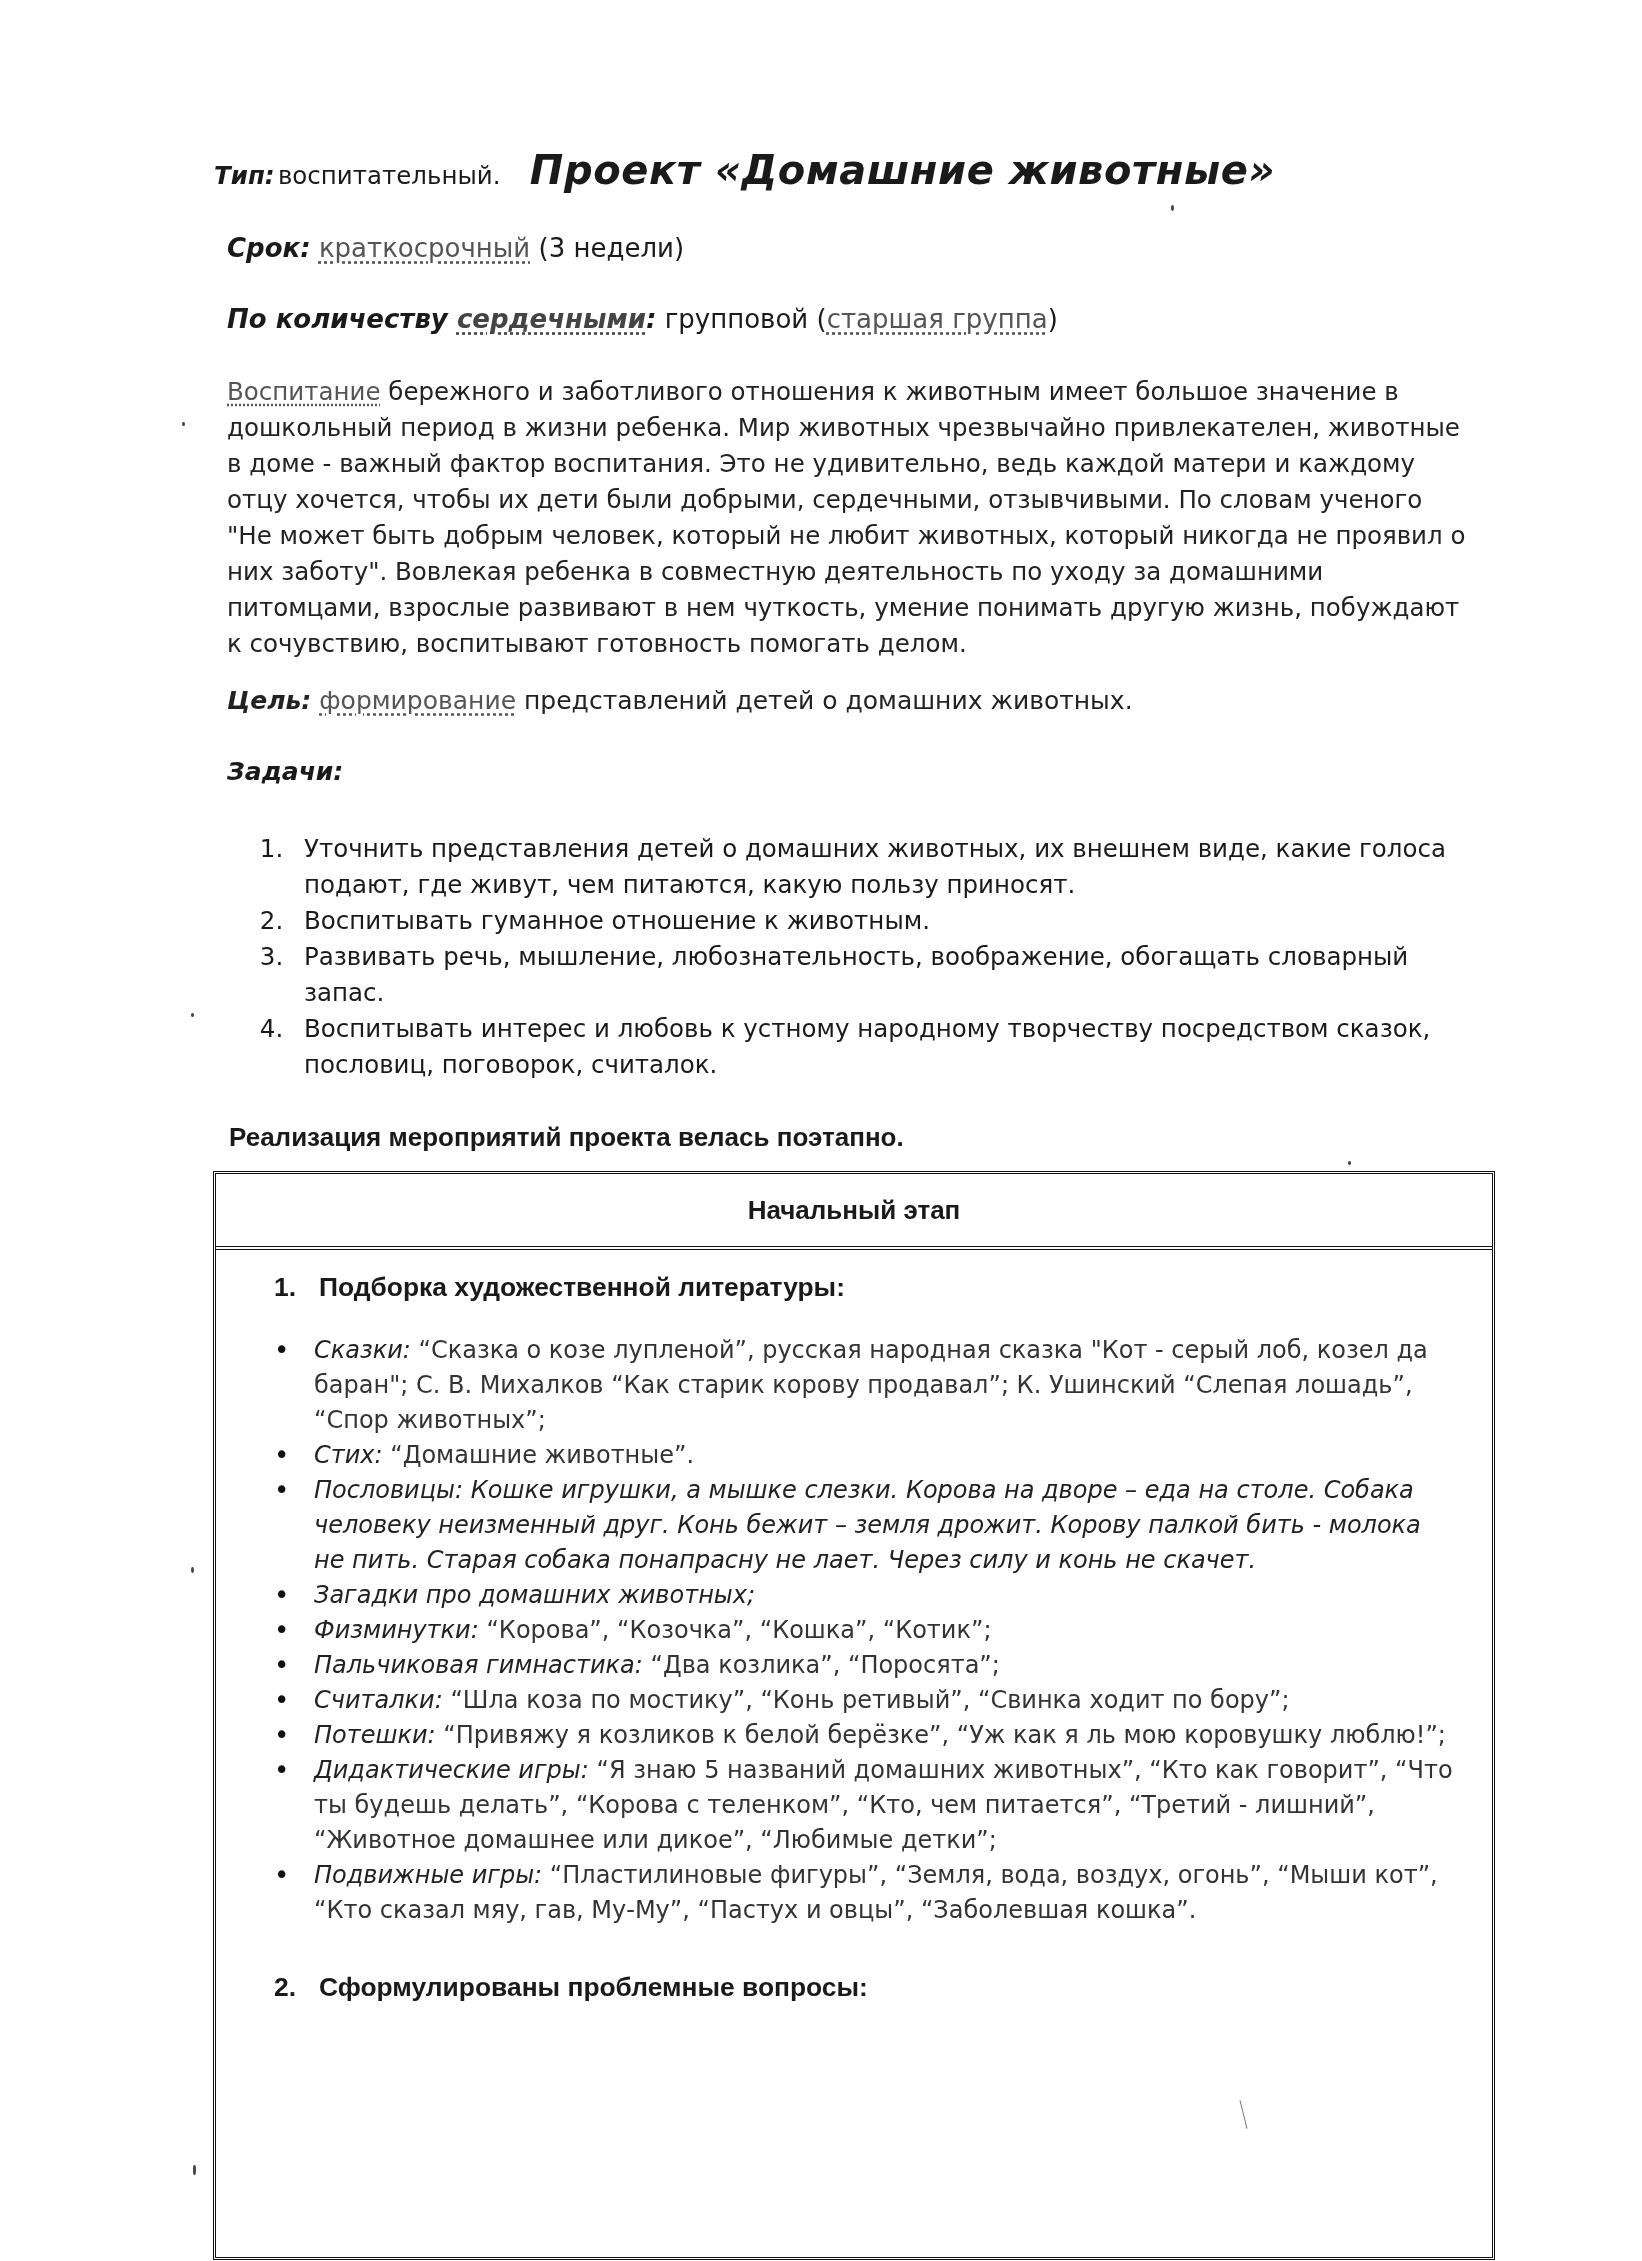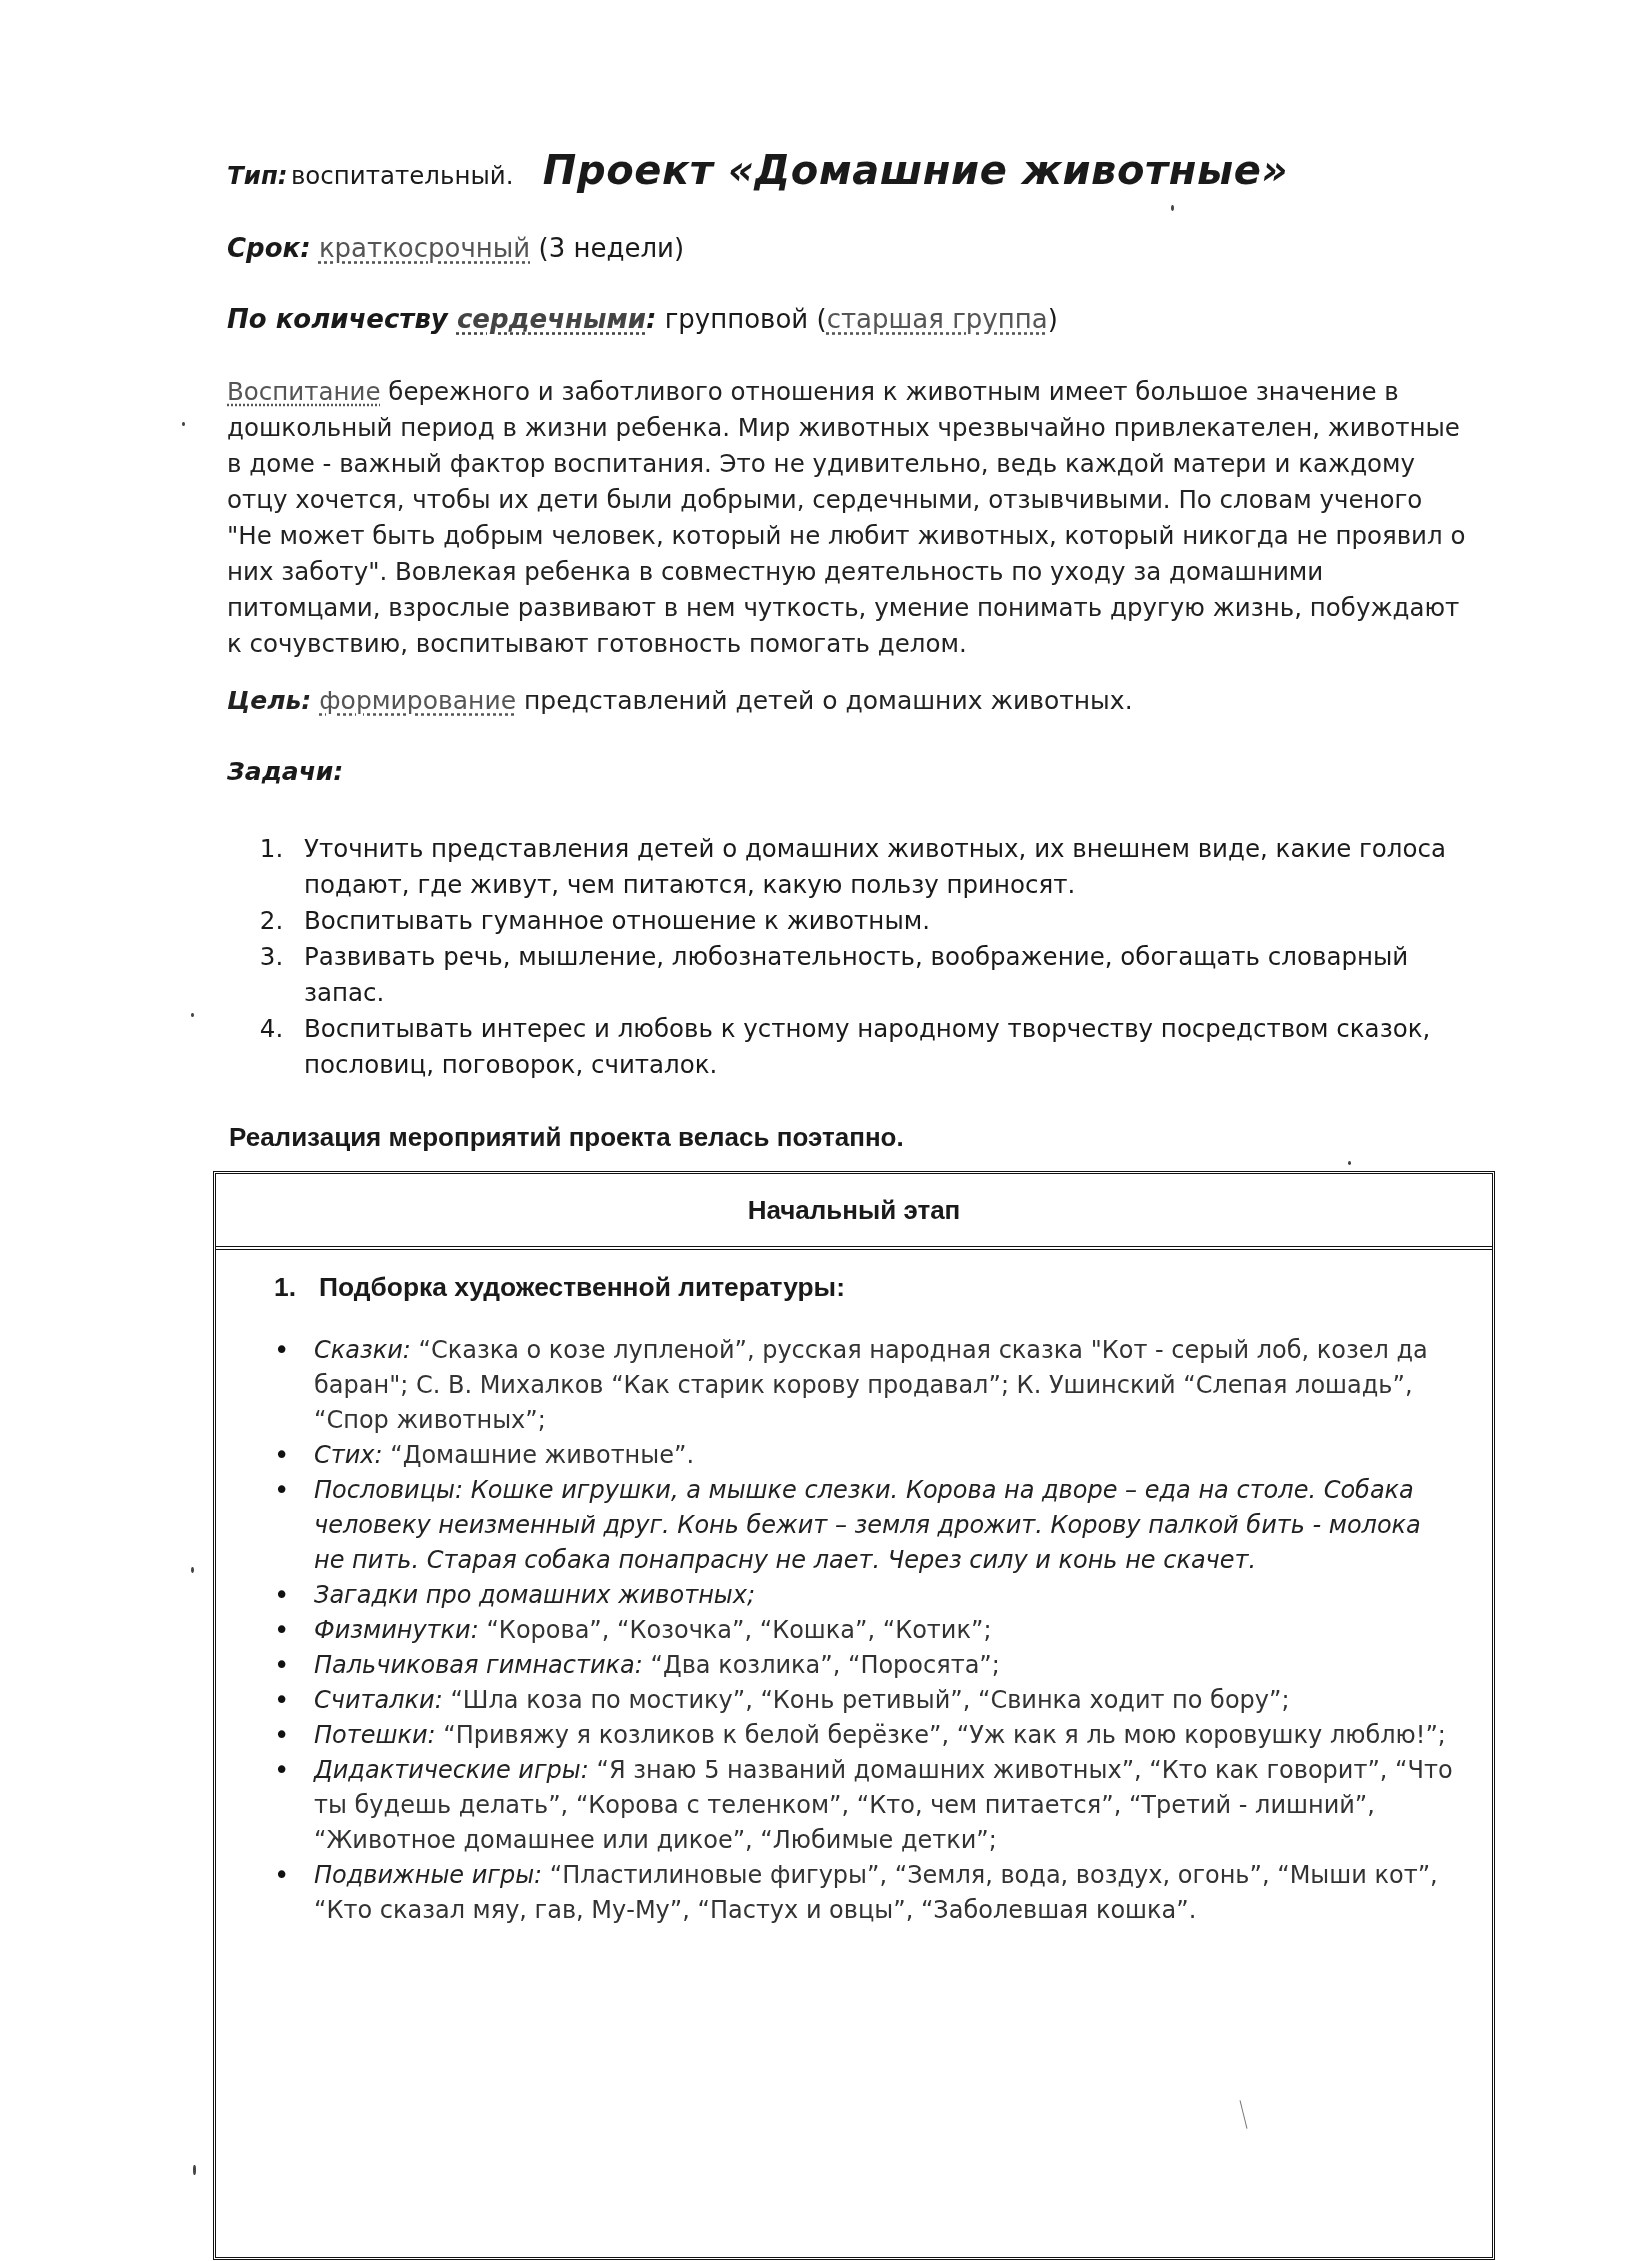--- a/index.html
+++ b/index.html
@@ -34,21 +34,21 @@
   .bullets { list-style: none; margin: 30px 0 0 0; padding: 0; font-size: 24px; line-height: 35px; color: #333; }
   .bullets li { position: relative; padding-left: 40px; }
   .bullets li::before { content: "•"; position: absolute; left: 0; top: 0; color: #111; font-size: 26px; }
   .bullets .lbl { font-style: italic; color: #222; }
   .bullets .proverb { font-style: italic; color: #222; }
   .speck { position: absolute; background: #444; border-radius: 50%; }
 </style>
 </head>
 <body>
 
-<div class="abs" style="left:227px; top:147px; white-space:nowrap;">
+<div class="abs" style="left:214px; top:147px; white-space:nowrap;">
   <span class="line1 bi">Тип:</span>
   <span class="line1">воспитательный.</span>
   <span class="title" style="margin-left:26px;">Проект «Домашние  животные»</span>
 </div>
 
 <div class="abs meta" style="left:227px; top:229px; white-space:nowrap;">
   <span class="bi">Срок:</span>
   <span class="link">краткосрочный</span><span> (3 недели)</span>
 </div>
 
@@ -91,20 +91,23 @@
       <li><span class="lbl">Стих:</span><span> “Домашние животные”.</span></li>
       <li><span class="lbl">Пословицы:</span><span class="proverb"> Кошке игрушки, а мышке слезки. Корова на дворе – еда на столе. Собака человеку неизменный друг. Конь бежит – земля дрожит. Корову палкой бить - молока не пить. Старая собака понапрасну не лает. Через силу и конь не скачет.</span></li>
       <li><span class="lbl">Загадки про домашних животных;</span><span></span></li>
       <li><span class="lbl">Физминутки:</span><span> “Корова”, “Козочка”, “Кошка”, “Котик”;</span></li>
       <li><span class="lbl">Пальчиковая гимнастика:</span><span> “Два козлика”, “Поросята”;</span></li>
       <li><span class="lbl">Считалки:</span><span> “Шла коза по мостику”, “Конь ретивый”, “Свинка ходит по бору”;</span></li>
       <li><span class="lbl">Потешки:</span><span> “Привяжу я козликов к белой берёзке”, “Уж как я ль мою коровушку люблю!”;</span></li>
       <li><span class="lbl">Дидактические игры:</span><span> “Я знаю 5 названий домашних животных”, “Кто как говорит”, “Что ты будешь делать”, “Корова с теленком”, “Кто, чем питается”, “Третий - лишний”, “Животное домашнее или дикое”, “Любимые детки”;</span></li>
       <li><span class="lbl">Подвижные игры:</span><span> “Пластилиновые фигуры”, “Земля, вода, воздух, огонь”, “Мыши кот”, “Кто сказал мяу, гав, Му-Му”, “Пастух и овцы”, “Заболевшая кошка”.</span></li>
     </ul>
+    <div class="sec-title" style="margin-top:44px;">
+      <span class="num">2.</span><span>Сформулированы проблемные вопросы:</span>
+    </div>
   </div>
 </div>
 
 <div class="speck" style="left:1171px; top:205px; width:2.6px; height:5.8px;"></div>
 <div class="speck" style="left:182px; top:422px; width:2.6px; height:3.9px;"></div>
 <div class="speck" style="left:191px; top:1013px; width:2.6px; height:3.9px;"></div>
 <div class="speck" style="left:1348px; top:1161px; width:3.2px; height:3.9px;"></div>
 <div class="speck" style="left:191px; top:1567px; width:2.6px; height:5.8px;"></div>
 <div class="speck" style="left:193px; top:2165px; width:2.6px; height:10.3px;"></div>
 <div class="abs" style="left:1243px; top:2100px; width:1.3px; height:29px; background:#777; transform:rotate(-14deg);"></div>

